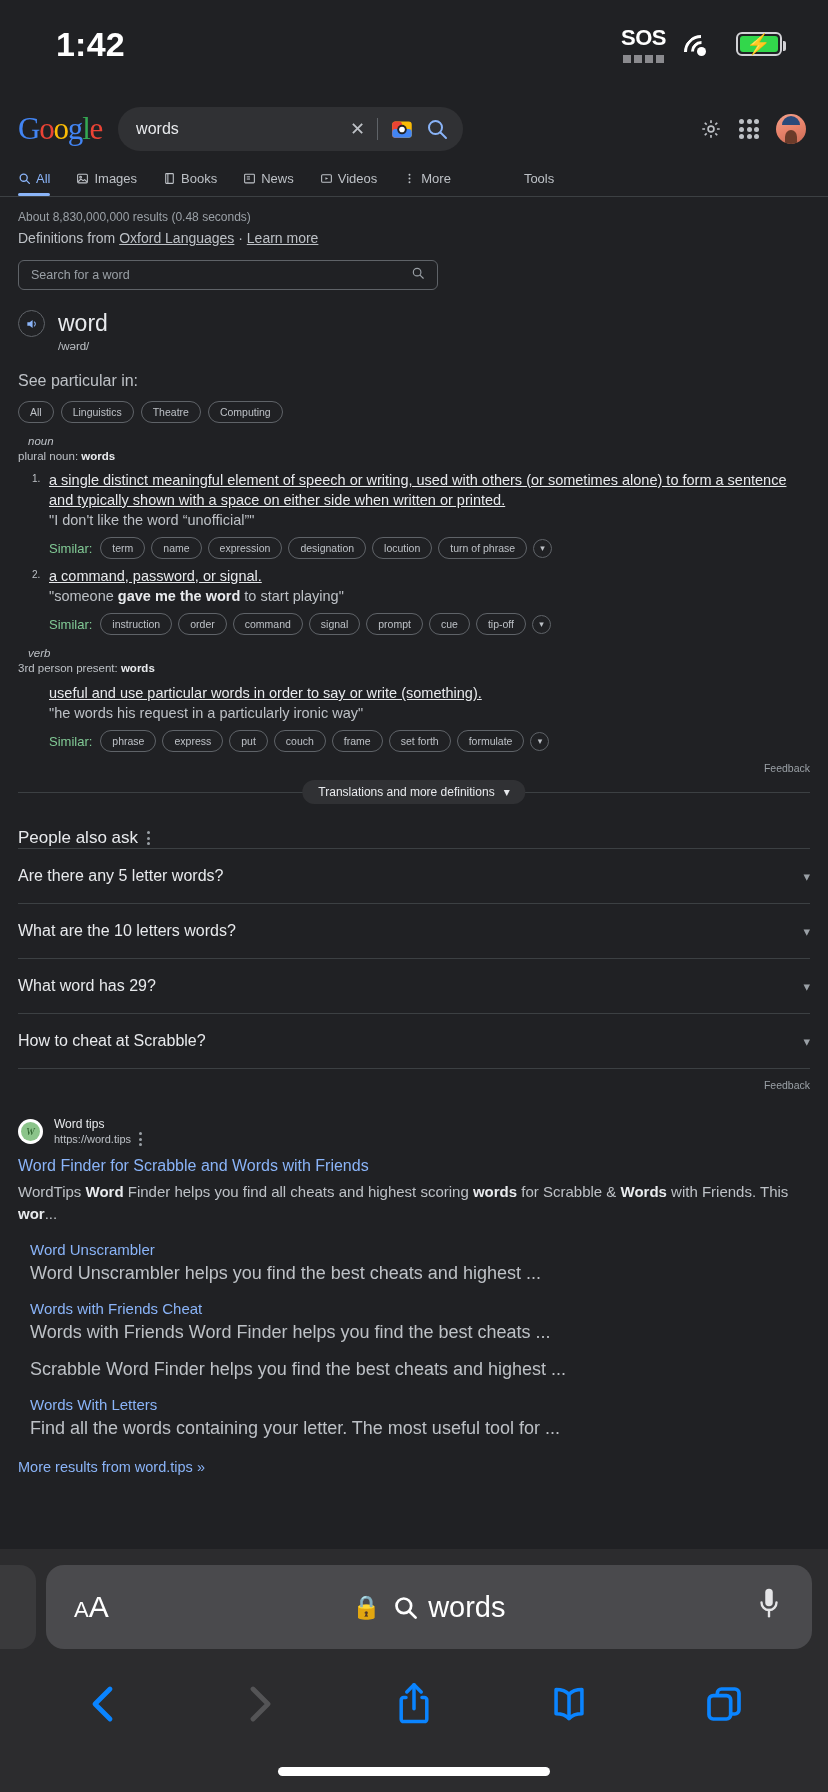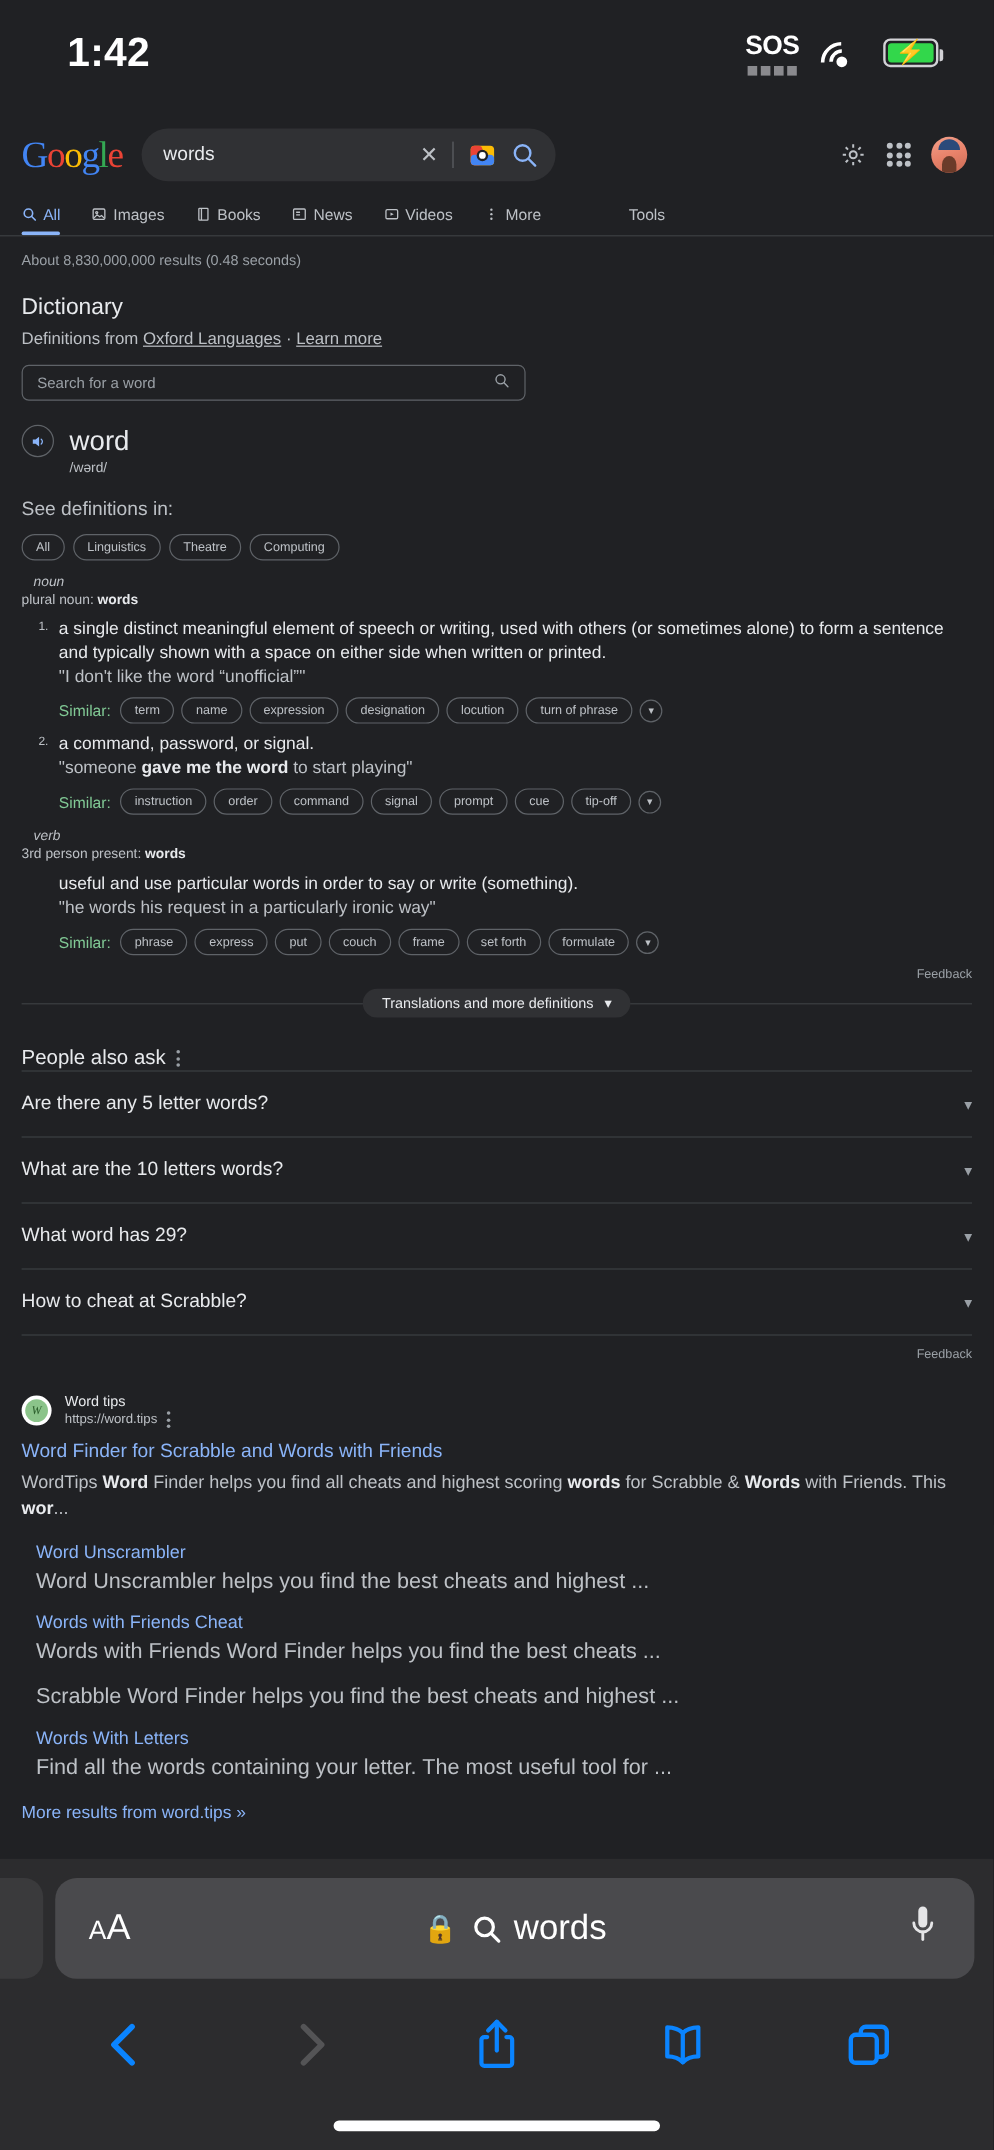--- a/index.html
+++ b/index.html
@@ -107,21 +107,21 @@
     color:#bdc1c6; font-size:10.5px; line-height:14px; white-space:nowrap; }
 
   .pos { color:#bdc1c6; font-size:11.5px; font-style:italic; margin:12px 28px 0; }
   .infl { color:#bdc1c6; font-size:11.5px; margin:3px 18px 0; }
   .infl b { color:#e8eaed; }
 
   .deflist { margin:8px 18px 0 0; padding-left:32px; }
   .defitem { display:flex; margin-top:7px; }
   .defnum { color:#bdc1c6; font-size:10px; width:17px; flex:0 0 17px; padding-top:3px; }
   .defbody { flex:1; }
-  .deftext { color:#e8eaed; font-size:14.5px; line-height:20px; }
+  .deftext { color:#e8eaed; font-size:14.5px; line-height:20px;text-decoration:underline; }
   .defex { color:#bdc1c6; font-size:14.5px; line-height:20px; }
   .defex b { color:#e8eaed; }
   .simrow { display:flex; align-items:center; gap:6px; margin-top:7px; flex-wrap:nowrap; }
   .simlabel { color:#81c995; font-size:13px; margin-right:2px; }
   .simchev { width:19px; height:19px; border:1px solid #5f6368; border-radius:50%;
     display:flex; align-items:center; justify-content:center; color:#bdc1c6; font-size:9px; }
 
   .vdef { margin:9px 18px 0 49px; }
 
   .fb { color:#9aa0a6; font-size:10.5px; text-align:right; padding:10px 18px 0; }
@@ -322,21 +322,20 @@
       <span>More</span>
     </div>
     <div class="tools">Tools</div>
   </div>
   <div class="tabs-rule"></div>
 
   <div class="content">
 
     <div class="rescount">About 8,830,000,000 results (0.48 seconds)</div>
 
-    <div class="dict-title">Dictionary</div>
     <div class="dict-src">
       <span>Definitions from </span><a href="#">Oxford Languages</a><span> · </span><a href="#">Learn more</a>
     </div>
 
     <div class="wordsearch">
       <div class="ph">Search for a word</div>
       <span>
         <svg width="14" height="14" viewBox="0 0 24 24" fill="none" stroke="#9aa0a6" stroke-width="2">
           <circle cx="10.5" cy="10.5" r="6.5"></circle>
             <line x1="15.5" y1="15.5" x2="21" y2="21" stroke-linecap="round"></line>
@@ -348,21 +347,21 @@
       <div class="spk">
         <svg width="14" height="14" viewBox="0 0 24 24" fill="#8ab4f8">
           <path d="M4 9v6h4l5 4V5L8 9H4z"></path>
           <path d="M16 8.5a4.5 4.5 0 010 7" fill="none" stroke="#8ab4f8" stroke-width="1.8" stroke-linecap="round"></path>
         </svg>
       </div>
       <div class="hw-text">word</div>
     </div>
     <div class="phonetic">/wərd/</div>
 
-    <div class="seedef">See definitions in:</div>
+    <div class="seedef">See particular in:</div>
     <div class="chiprow">
       <div class="chip">All</div>
       <div class="chip">Linguistics</div>
       <div class="chip">Theatre</div>
       <div class="chip">Computing</div>
     </div>
 
     <div class="pos">noun</div>
     <div class="infl">
       <span>plural noun: </span><b>words</b>

